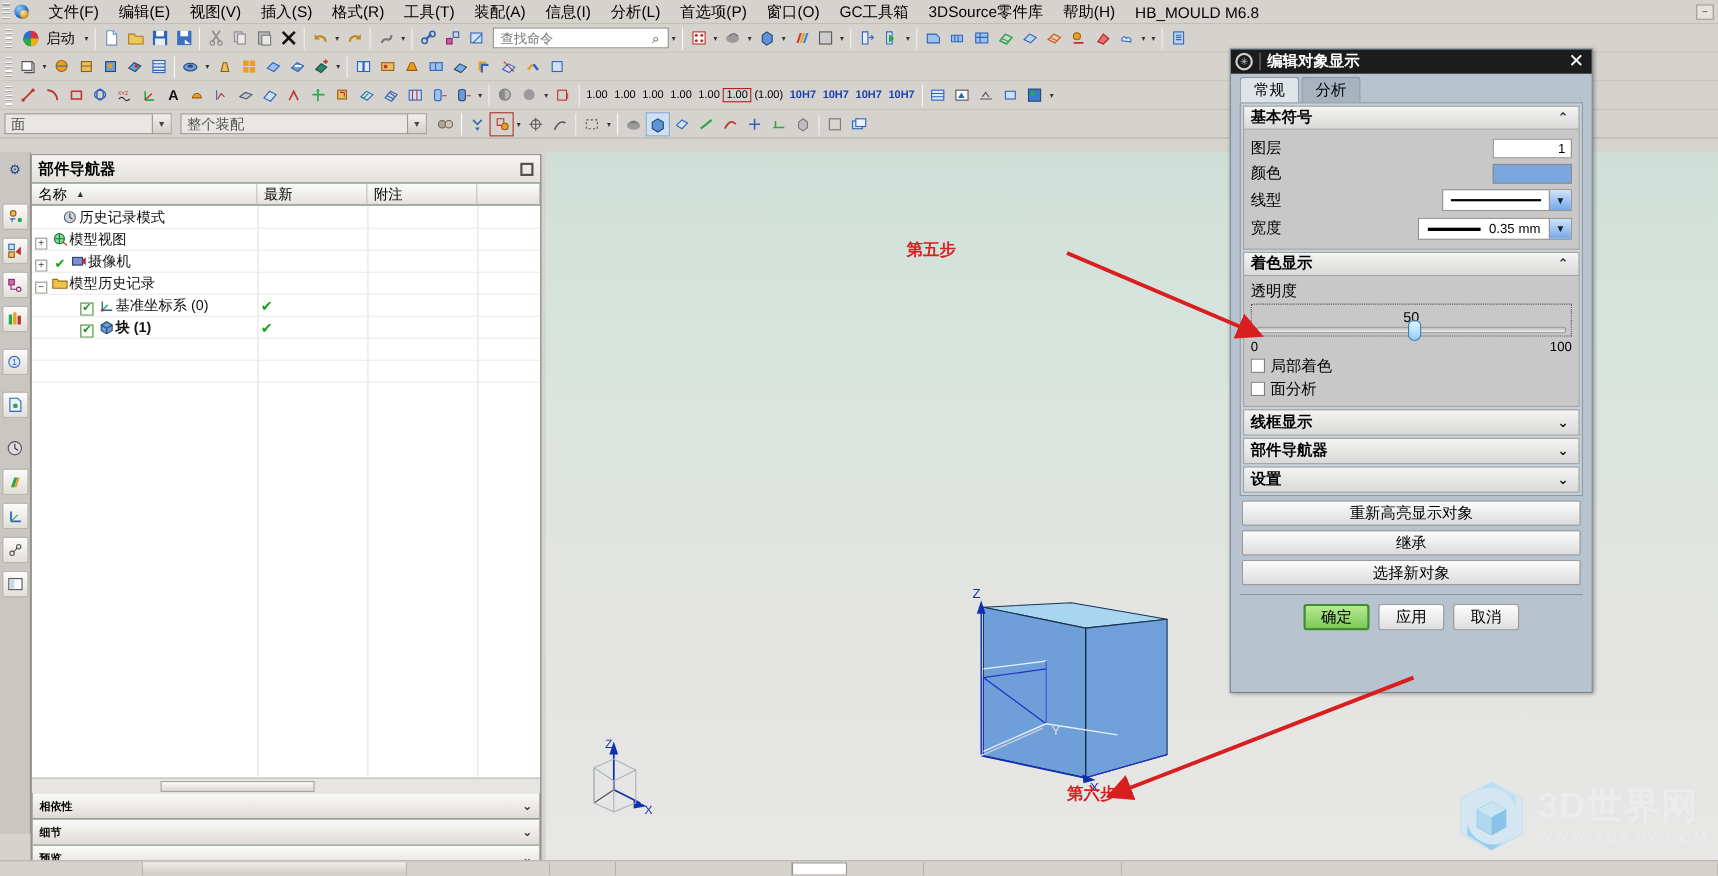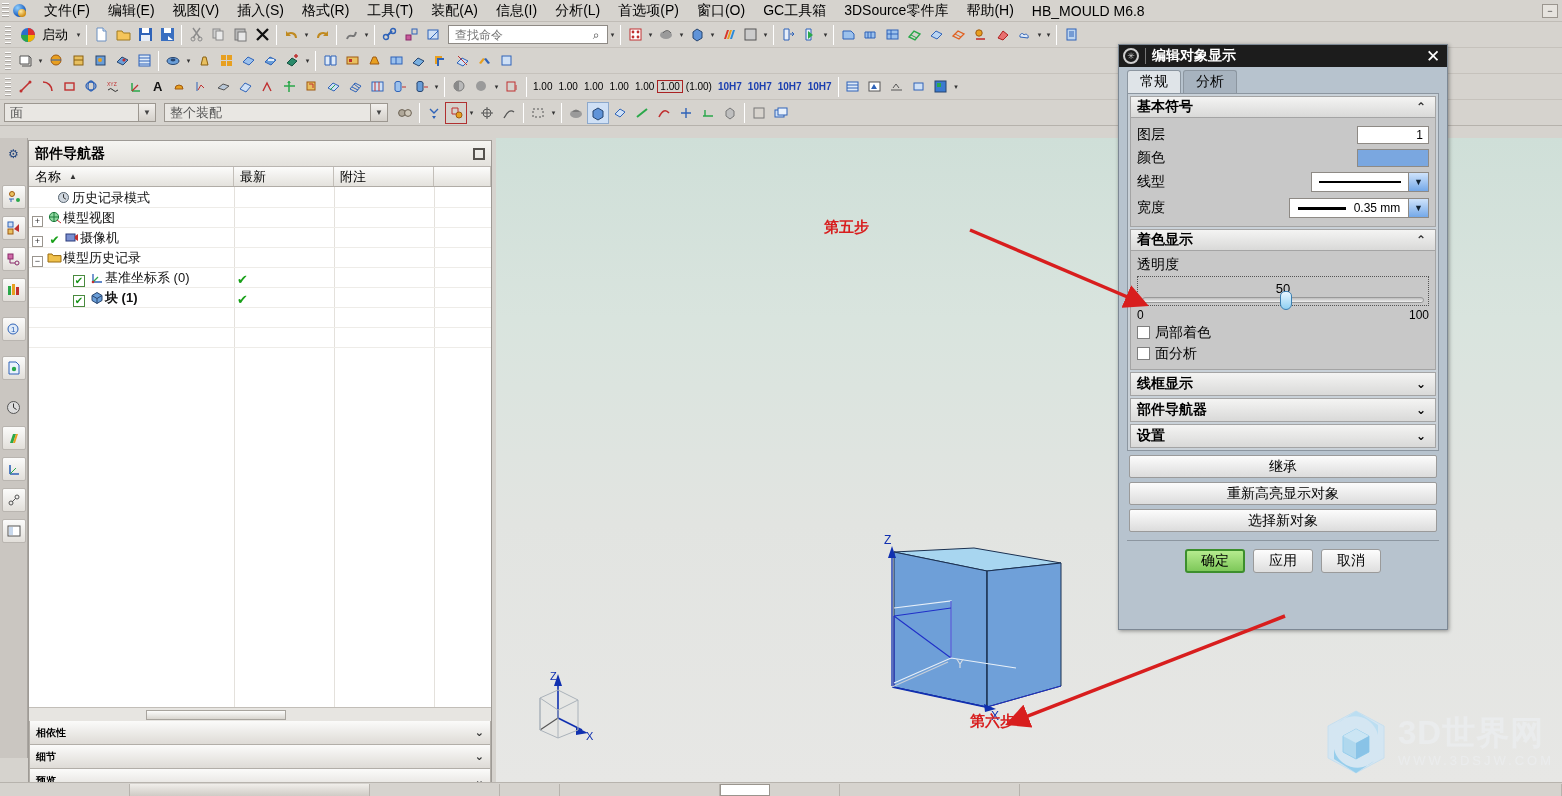--- a/index.html
+++ b/index.html
@@ -1205,22 +1205,22 @@
     <div class="collapsed">
       <span class="t">部件导航器</span>
       <span class="chev">⌄</span>
     </div>
     <div class="collapsed" style="margin-bottom:0">
       <span class="t">设置</span>
       <span class="chev">⌄</span>
     </div>
   </div>
 
+  <div class="bigbtn">重新高亮显示对象</div>
   <div class="bigbtn">继承</div>
-  <div class="bigbtn">重新高亮显示对象</div>
   <div class="bigbtn">选择新对象</div>
 
   <div id="dlgsep"></div>
   <div id="dlgbtns">
     <div class="dbtn ok">确定</div>
     <div class="dbtn">应用</div>
     <div class="dbtn">取消</div>
   </div>
 </div>
 

